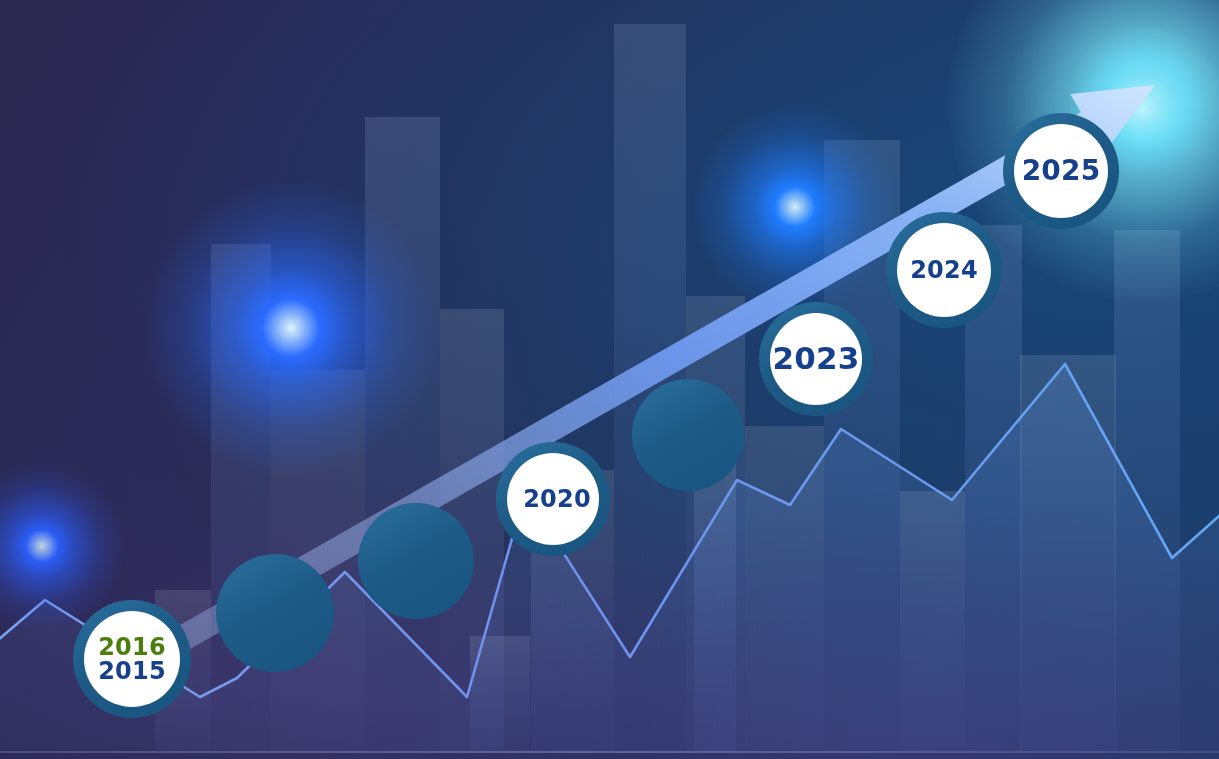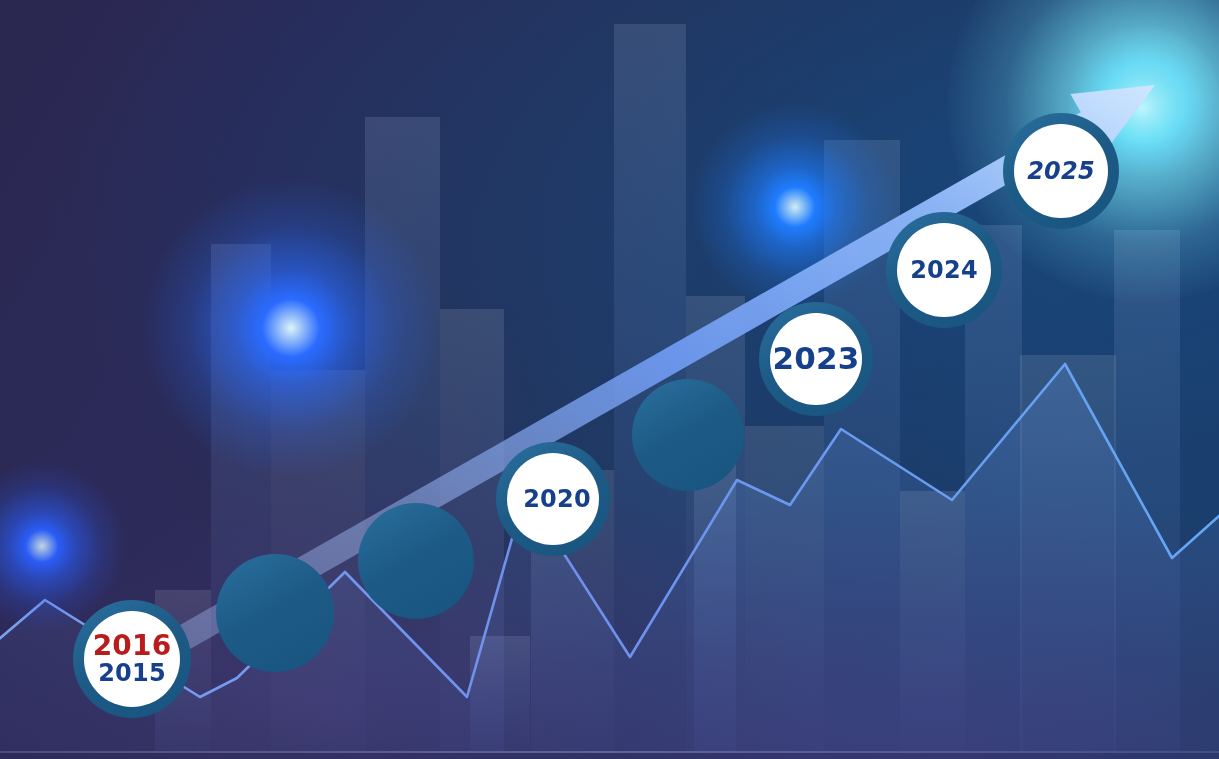--- a/index.html
+++ b/index.html
@@ -144,21 +144,21 @@
     <circle cx="1142" cy="108" r="78" fill="url(#tipGlow)"></circle>
     <g id="arrow-group">
         <path d="M98.4,701.3 L1093.6,134.9 L1104.0,153.1 L1155.0,85.0 L1070.4,94.0 L1080.8,112.3 L85.6,678.7 Z" fill="url(#ribbonGrad)"></path>
       </g>
   </svg>
 
   <div id="nodes-layer">
       <div class="node" style="left: 73px; top: 600px; width: 118px; height: 118px;">
         <div class="ring" style="background: linear-gradient(150deg, rgb(42, 111, 158) 0%, rgb(29, 90, 134) 48%, rgb(23, 84, 127) 100%); box-shadow: rgba(0, 0, 0, 0) 0px 0px 0px 0px;"></div>
         <div class="disc" style="left: 11px; top: 11px; width: 96px; height: 96px;">
-          <div class="yr" style="font-size: 28px; color: #b91c1c;">2016</div>
+          <div class="yr" style="font-size: 24px; color: #4d7c0f;">2016</div>
           <div class="yr" style="font-size: 24px; color: rgb(22, 64, 140);">2015</div>
         </div>
       </div>
       <div class="node" style="left: 216px; top: 554px; width: 118px; height: 118px;">
         <div class="ring" style="background: linear-gradient(150deg, rgb(42, 111, 158) 0%, rgb(29, 90, 134) 48%, rgb(23, 84, 127) 100%); box-shadow: rgba(0, 0, 0, 0) 0px 0px 0px 0px;"></div>
       </div>
       <div class="node" style="left: 358px; top: 503px; width: 116px; height: 116px;">
         <div class="ring" style="background: linear-gradient(150deg, rgb(42, 111, 158) 0%, rgb(29, 90, 134) 48%, rgb(23, 84, 127) 100%); box-shadow: rgba(0, 0, 0, 0) 0px 0px 0px 0px;"></div>
       </div>
       <div class="node" style="left: 496px; top: 442px; width: 114px; height: 114px;">
@@ -178,19 +178,19 @@
       </div>
       <div class="node" style="left: 886px; top: 212px; width: 116px; height: 116px;">
         <div class="ring" style="background: linear-gradient(150deg, rgb(42, 111, 158) 0%, rgb(29, 90, 134) 48%, rgb(23, 84, 127) 100%); box-shadow: rgba(0, 0, 0, 0) 0px 0px 0px 0px;"></div>
         <div class="disc" style="left: 11px; top: 11px; width: 94px; height: 94px;">
           <div class="yr" style="font-size: 24px; color: rgb(22, 64, 140);">2024</div>
         </div>
       </div>
       <div class="node" style="left: 1003px; top: 113px; width: 116px; height: 116px;">
         <div class="ring" style="background: linear-gradient(150deg, rgb(42, 111, 158) 0%, rgb(29, 90, 134) 48%, rgb(23, 84, 127) 100%); box-shadow: rgba(0, 0, 0, 0) 0px 0px 0px 0px;"></div>
         <div class="disc" style="left: 11px; top: 11px; width: 94px; height: 94px;">
-          <div class="yr" style="font-size: 24px; color: rgb(22, 64, 140); font-style: italic;">2025</div>
+          <div class="yr" style="font-size: 28px; color: rgb(22, 64, 140);">2025</div>
         </div>
       </div>
     </div>
 
   <div class="baseline"></div>
 </div>
 
 </body></html>

